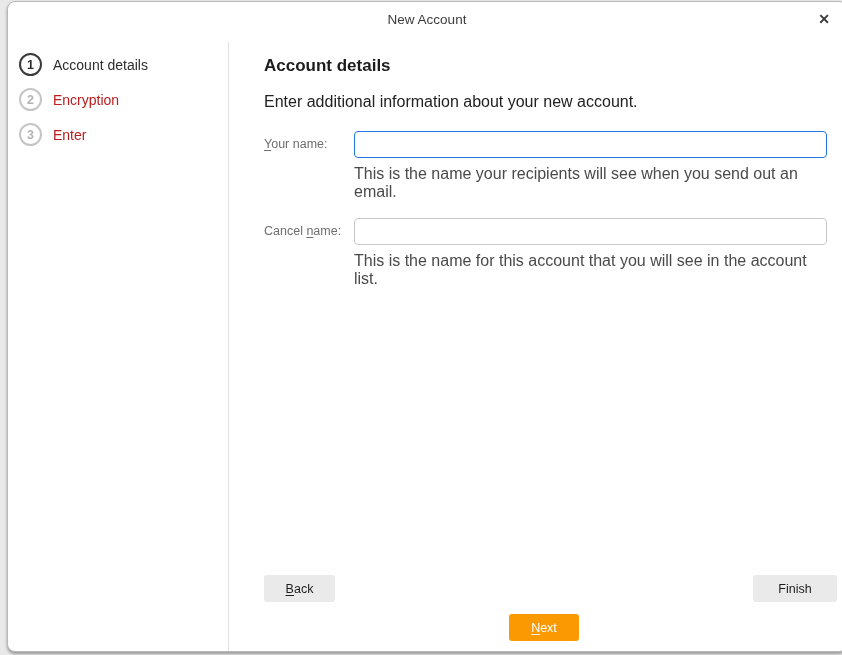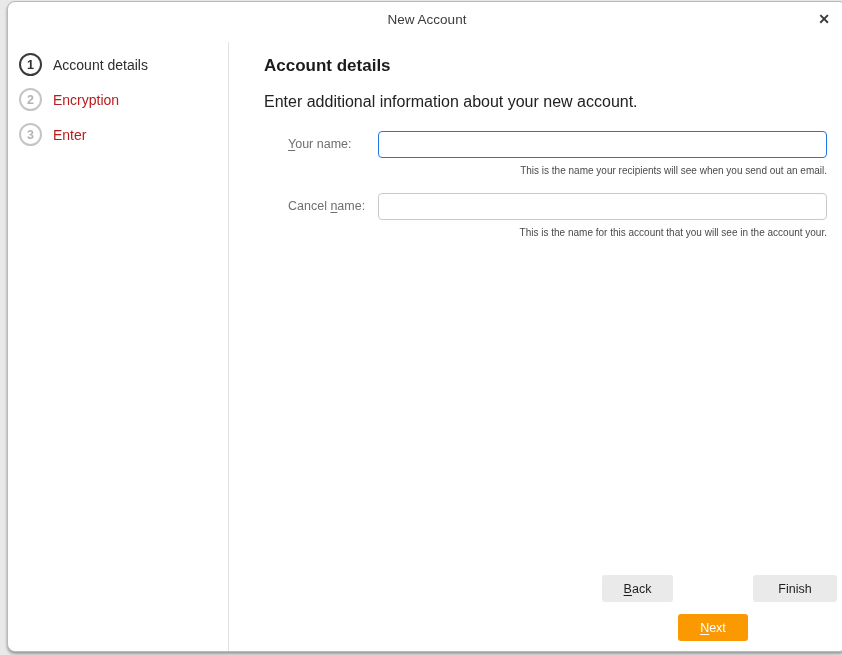--- a/index.html
+++ b/index.html
@@ -40,39 +40,39 @@
   .step-label{font-size:14px;color:#b91c1c;}
   .step.active .step-circle{border-color:#3a3a3a;color:#2d2d2d;}
   .step.active .step-label{color:#2d2d2d;}
   
   .main{
     flex:1;display:flex;flex-direction:column;
     padding:14px 19px 0 35px;box-sizing:border-box;position:relative;
   }
   .heading{margin:0;font-size:17px;font-weight:700;color:#1c1c1c;}
   .subtitle{margin-top:17px;font-size:16px;font-weight:400;color:#222222;}
-  .field{display:flex;align-items:flex-start;margin-left:24px;}
+  .field{display:flex;align-items:flex-start;}
   .field.first{margin-top:20px;}
   .field.second{margin-top:17px;}
   .flabel{
     width:90px;flex:0 0 auto;padding-top:6px;
     font-size:12.5px;color:#6f6f6f;
   }
   .fcontrol{flex:1;min-width:0;}
   .text-input{
     width:100%;box-sizing:border-box;height:27px;
     border:1px solid #c9c9c9;border-radius:4px;background:#ffffff;
     padding:0 8px;font-size:13px;font-family:inherit;color:#222;outline:none;
   }
   .text-input.focused{border-color:var(--focus-blue,#2276e4);}
-  .helper{margin:7px 0 0 0;font-size:10px;color:#4a4a4a;text-align:right;}
+  .helper{margin:7px 0 0 0;font-size:16px;color:#4a4a4a;}
   .ukey{text-decoration:underline;text-underline-offset:2px;}
   
   .footer{
-    margin-top:auto;display:flex;justify-content:flex-end;gap:5px;
+    margin-top:auto;display:flex;justify-content:space-between;gap:5px;
     padding-bottom:10px;margin-right:-10px;
   }
   .btn{
     height:27px;border:none;border-radius:3px;
     font-size:12.5px;font-family:inherit;color:#1e1e1e;
     background:#eaeaea;cursor:pointer;padding:0;
   }
   .btn-back{width:71px;}
   .btn-next{width:70px;background:var(--accent-orange,#fb9902);color:#ffffff;margin-top:39px;}
   .btn-cancel{width:84px;}
@@ -113,21 +113,21 @@
         <div class="fcontrol">
           <input type="text" class="text-input focused" value="" style="">
           <p class="helper">This is the name your recipients will see when you send out an email.</p>
         </div>
       </div>
 
       <div class="field second">
         <label class="flabel"><span>Cancel </span><span class="ukey">n</span><span>ame:</span></label>
         <div class="fcontrol">
           <input type="text" class="text-input" value="" style="">
-          <p class="helper">This is the name for this account that you will see in the account your.</p>
+          <p class="helper">This is the name for this account that you will see in the account list.</p>
         </div>
       </div>
 
       <div class="footer">
         <button class="btn btn-back"><span></span><span class="ukey">B</span><span>ack</span></button>
         <button class="btn btn-next"><span></span><span class="ukey">N</span><span>ext</span></button>
         <button class="btn btn-cancel">Finish</button>
       </div>
     </div>
 

